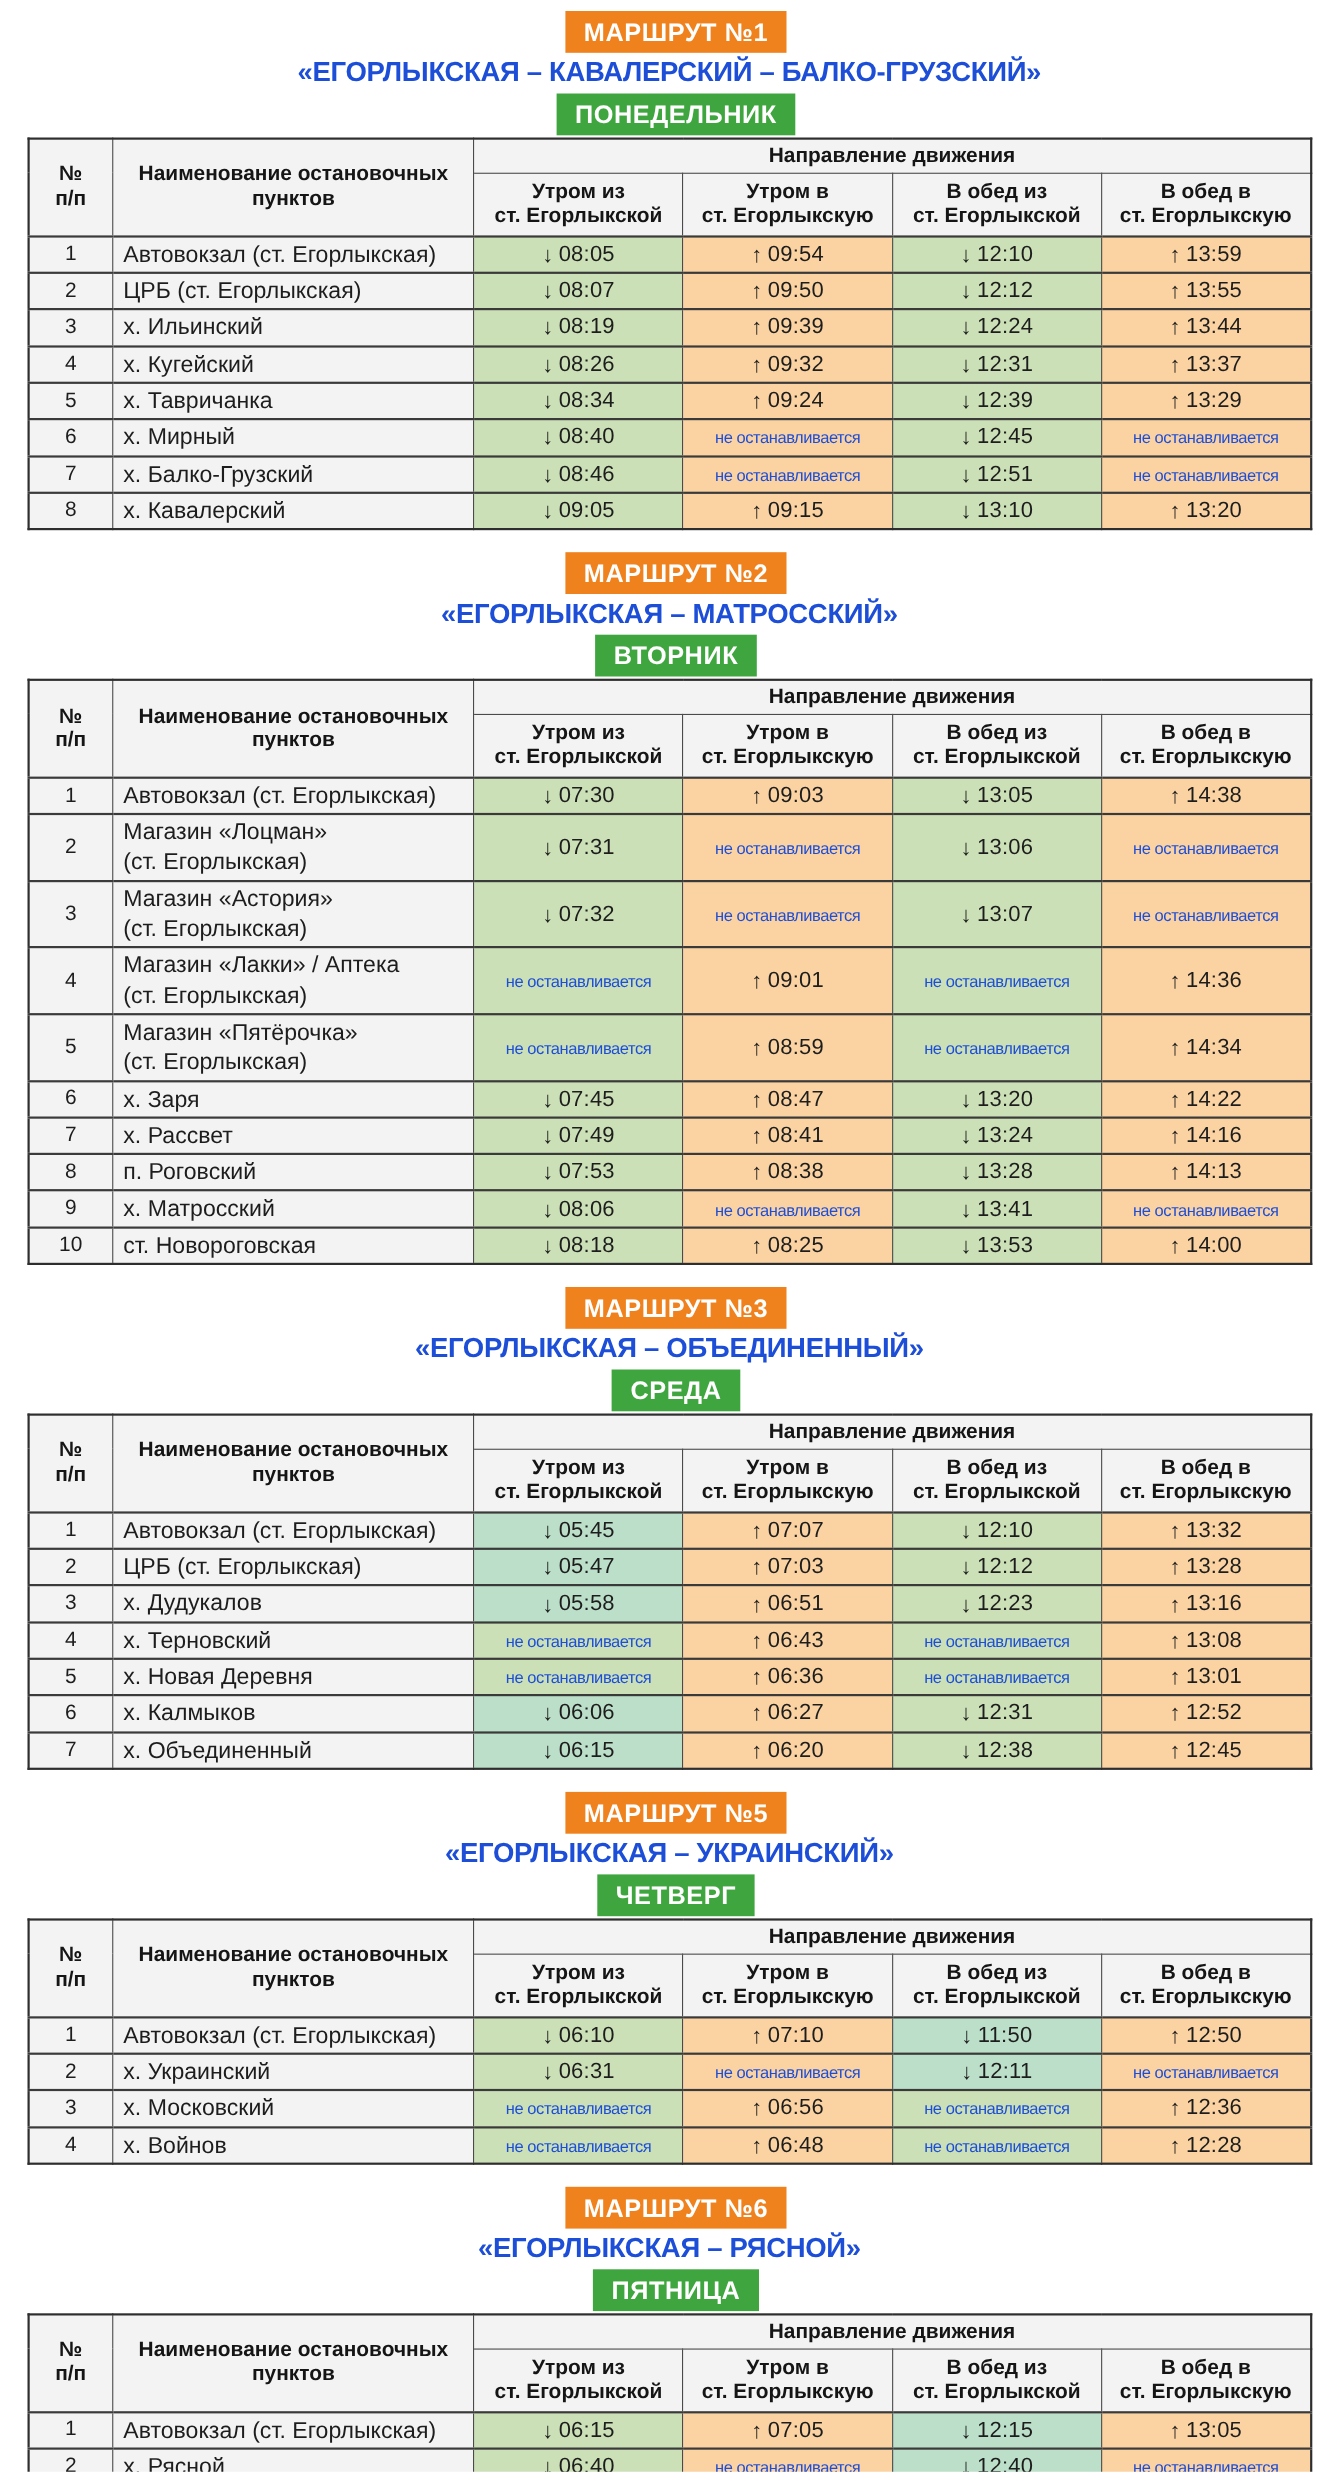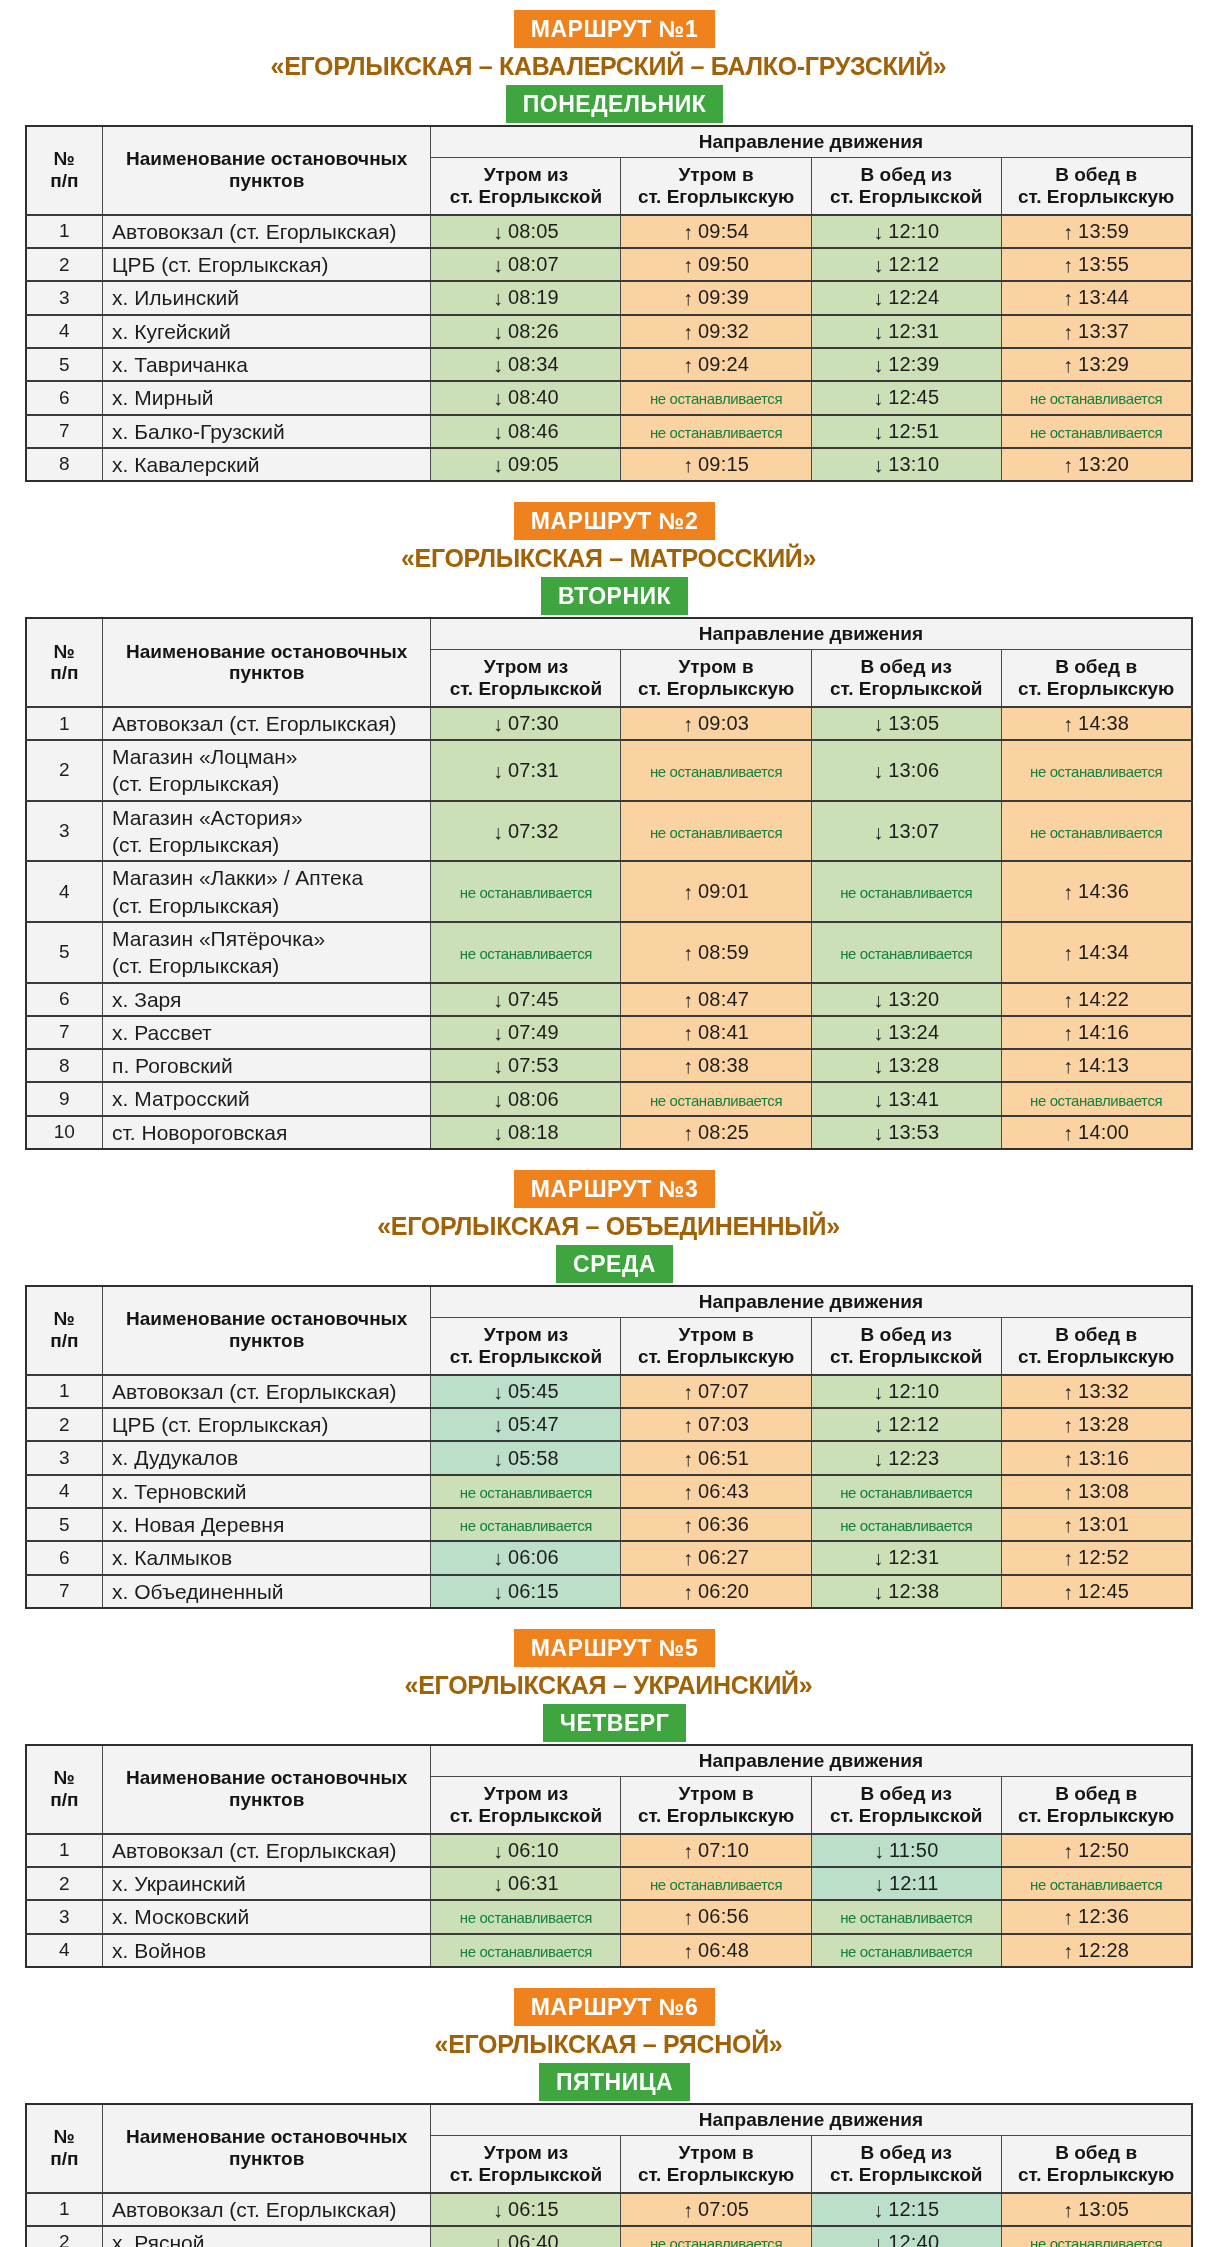--- a/index.html
+++ b/index.html
@@ -12,21 +12,21 @@
   .route:first-child{margin-top:10px;}
   .badge-row{line-height:0;padding-left:12px;}
   .badge{
     display:inline-block;color:#ffffff;font-weight:bold;font-size:23px;
     line-height:1;padding:8px 17px 7px;letter-spacing:.5px;
   }
   .badge.orange{background:var(--badge-orange);}
   .badge.green{background:var(--badge-green);}
   .route-title{
     margin:4px 0 4px;font-size:25px;font-weight:bold;letter-spacing:-.3px;
-    line-height:1.15;color:#a16207;
+    line-height:1.15;color:#1d4ed8;
   }
   table.schedule-table{
     width:1168px;margin:2px auto 0;border-collapse:collapse;table-layout:fixed;
     border:2px solid #2e2e2e;
   }
   th,td{border:1px solid #4a4a4a;padding:2px 6px;vertical-align:middle;}
   tbody td,tbody th{border-top:2px solid #3a3a3a;}
   thead tr:nth-child(2) th{border-top:1px solid #4a4a4a;}
   thead th{
     background:var(--header-bg);font-weight:bold;font-size:19px;line-height:1.15;
@@ -38,21 +38,21 @@
   td.stop-name{
     background:var(--header-bg);font-size:21px;text-align:left;padding-left:9px;
     white-space:pre-line;line-height:1.3;
   }
   td.time-cell{text-align:center;font-size:20px;line-height:1.25;height:26px;}
   .bg-green{background:var(--cell-green);}
   .bg-mint{background:var(--cell-mint);}
   .bg-orange{background:var(--cell-orange);}
   .arrow{font-weight:bold;font-size:20px;margin-right:5px;position:relative;top:1px;}
   .time{font-size:20px;letter-spacing:.2px;}
-  .no-stop-label{font-size:15px;letter-spacing:-.4px;color:#15803d;}
+  .no-stop-label{font-size:15px;letter-spacing:-.4px;color:#1d4ed8;}
 </style>
 </head>
 <body>
 
 <main id="doc">
   <section class="route">
     <div class="badge-row">
       <span class="badge orange">МАРШРУТ №1</span>
     </div>
     <h2 class="route-title">«ЕГОРЛЫКСКАЯ – КАВАЛЕРСКИЙ – БАЛКО-ГРУЗСКИЙ»</h2>

